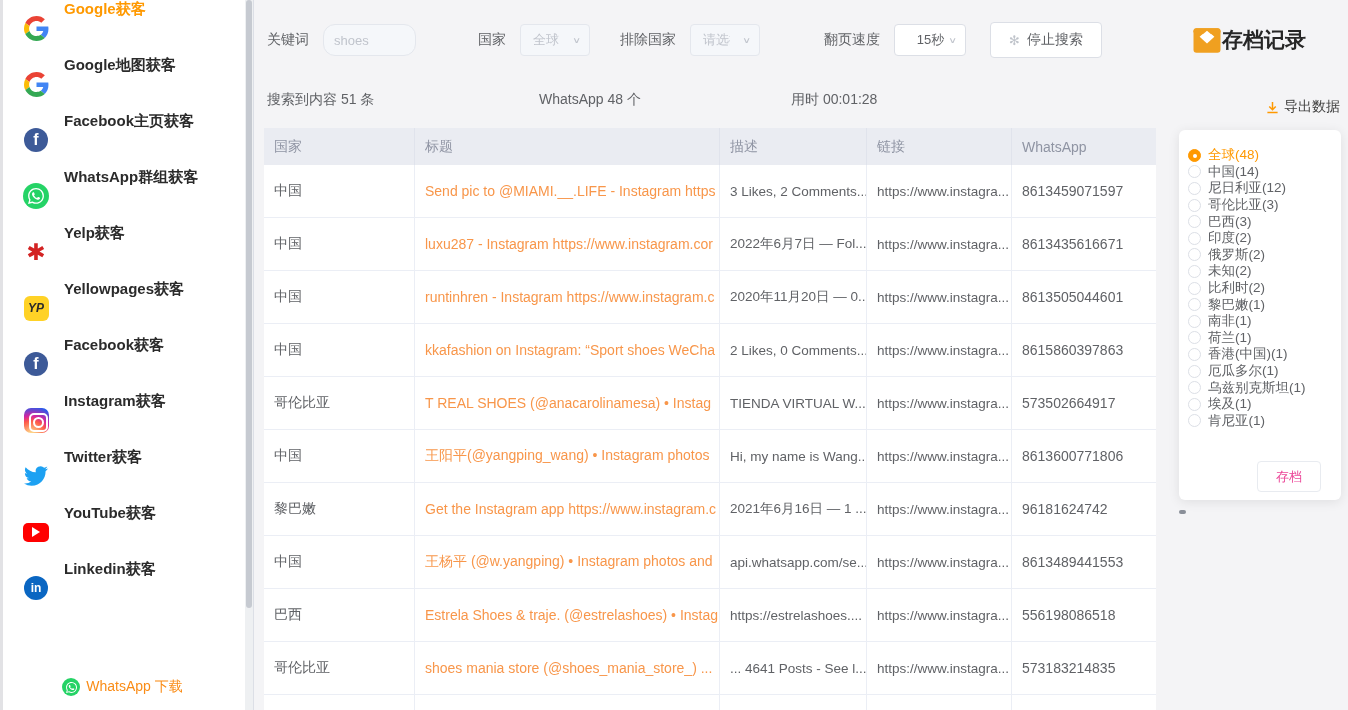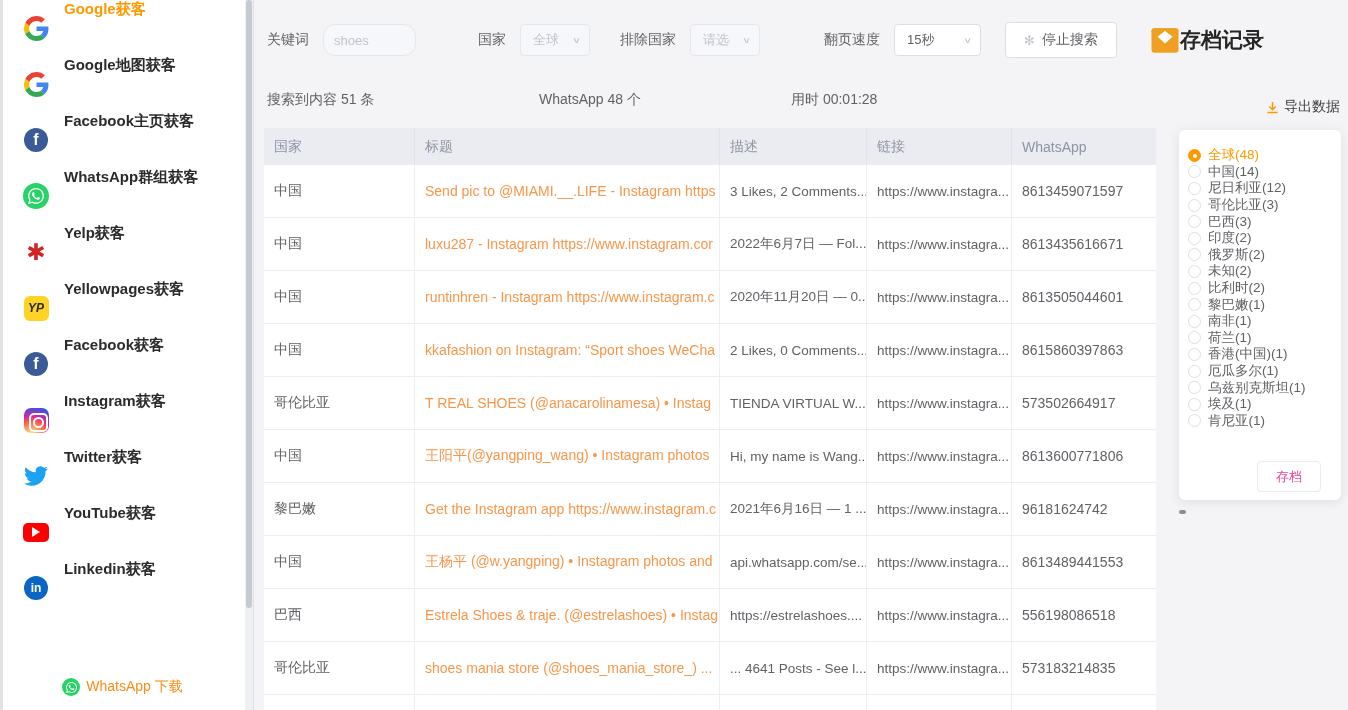--- a/index.html
+++ b/index.html
@@ -49,27 +49,27 @@
   .tinput { width:93px; height:32px; background:#f5f7fa; border:1px solid #e4e7ed; border-radius:12px;
             color:#c0c4cc; font-size:13px; padding:0 10px; font-family:inherit; }
   .select { height:32px; border-radius:4px; display:flex; align-items:center; justify-content:space-between;
             padding:0 8px 0 12px; font-size:13px; cursor:pointer; }
   .select .chev { color:#c0c4cc; font-size:12px; transform:scaleY(.7); margin-left:4px; }
   .select.disabled { background:#f5f7fa; border:1px solid #e4e7ed; color:#c0c4cc; cursor:not-allowed; }
   .select.enabled { background:#fff; border:1px solid #dcdfe6; color:#606266; }
   .sel-country { width:70px; margin-right:30px; }
   .sel-exclude { width:70px; margin-right:64px;gap:8px; }
   .sel-exclude .val { max-width:42px; overflow:hidden; white-space:nowrap; }
-  .sel-speed { width:87px; margin-right:24px; }
+  .sel-speed { width:72px; margin-right:24px;justify-content:flex-end; }
   .g-country { margin-left:62px; } .g-exclude { margin-left:0; } .g-speed { margin-left:0; }
   .stop-btn { height:36px; background:#fff; border:1px solid #dcdfe6; border-radius:4px; padding:0 18px;
               font-size:14px; color:#606266; display:flex; align-items:center; gap:7px; cursor:pointer; font-family:inherit; }
   .spinner { color:#bfc3ca; font-size:13px; }
 
-  .archive-header { margin-left:auto; margin-right:84px; display:flex; align-items:center; }
+  .archive-header { margin-left:auto; margin-right:42px; display:flex; align-items:center; }
   .archive-header .ttl { font-size:21px; font-weight:700; color:#262626; white-space:nowrap; }
 
   
   .stats { position:absolute; left:0; top:91px; right:0; height:18px; font-size:14px; color:#606266; }
   .stats .s1 { position:absolute; left:13px; } .stats .s2 { position:absolute; left:285px; } .stats .s3 { position:absolute; left:537px; }
 
   
   .export { position:absolute; top:98px; right:8px; display:flex; align-items:center; gap:5px;
             color:#404040; font-size:14px; cursor:pointer; }
 

